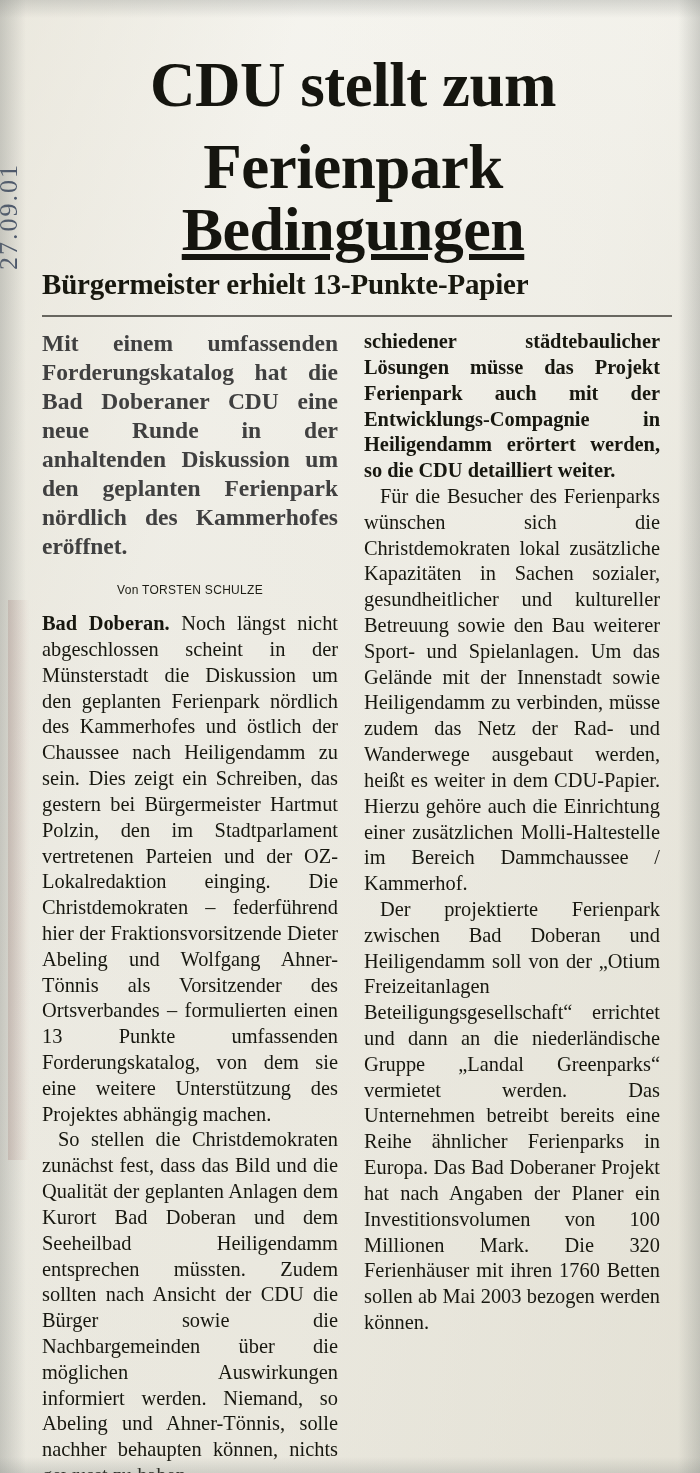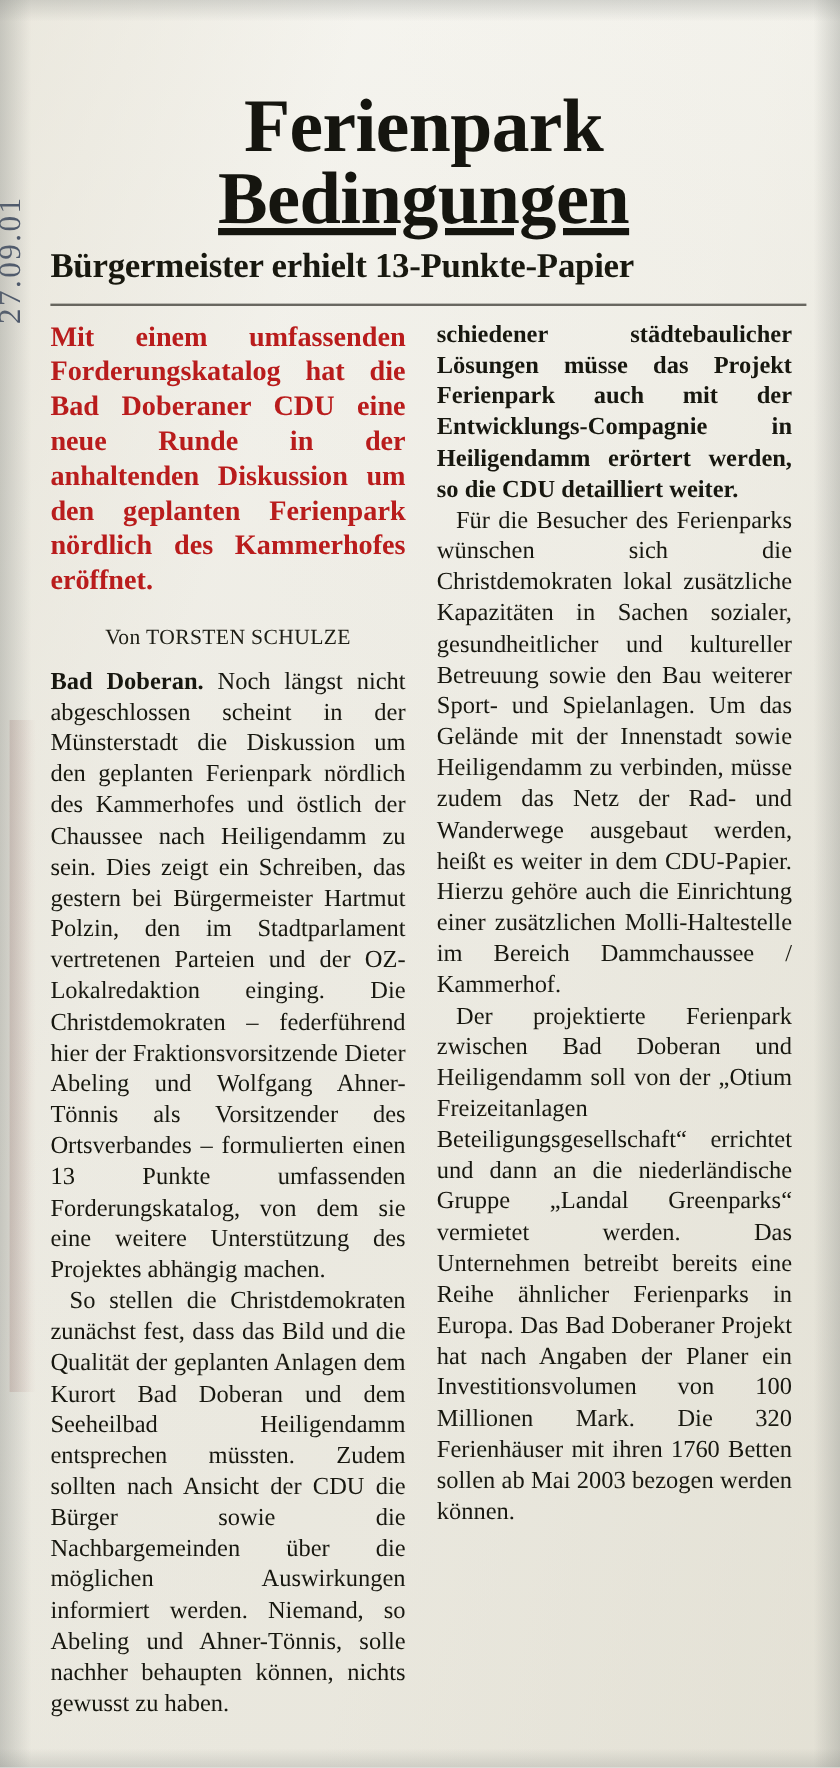--- a/index.html
+++ b/index.html
@@ -134,30 +134,30 @@
   }
   .col {
     width: 296px;
   }
 
   .lead {
     font-family: "Liberation Serif", serif;
     font-weight: bold;
     font-size: 23.5px;
     line-height: 1.235;
-    color: #b91c1c;
+    color: #404040;
     margin: 0 0 22px 0;
     text-align: justify;
     text-justify: inter-word;
     hyphens: manual;
   }
 
   .byline {
-    font-family: Liberation Serif, serif;
-    font-size: 18px;
+    font-family: Liberation Sans, sans-serif;
+    font-size: 12px;
     color: #1d1d14;
     text-align: center;
     margin: 0 0 14px 0;
     letter-spacing: 0.3px;
   }
 
   .body-text {
     font-family: "Liberation Serif", serif;
     font-size: 20.4px;
     line-height: 1.265;
@@ -186,20 +186,21 @@
 <div class="clipping">
 
   <div class="paper-tint"></div>
   <div class="bleed-left"></div>
 
   <div class="handwritten-date">27.09.01</div>
 
   <div class="content">
 
     <h1 class="headline">
+      <span class="hl-line hl-1">CDU stellt zum</span>
       <span class="hl-line hl-2">Ferienpark</span>
       <span class="hl-line hl-3">Bedingungen</span>
     </h1>
 
     <div class="subhead">Bürgermeister erhielt 13-Punkte-Papier</div>
 
     <div class="rule"></div>
 
     <div class="cols">
 

